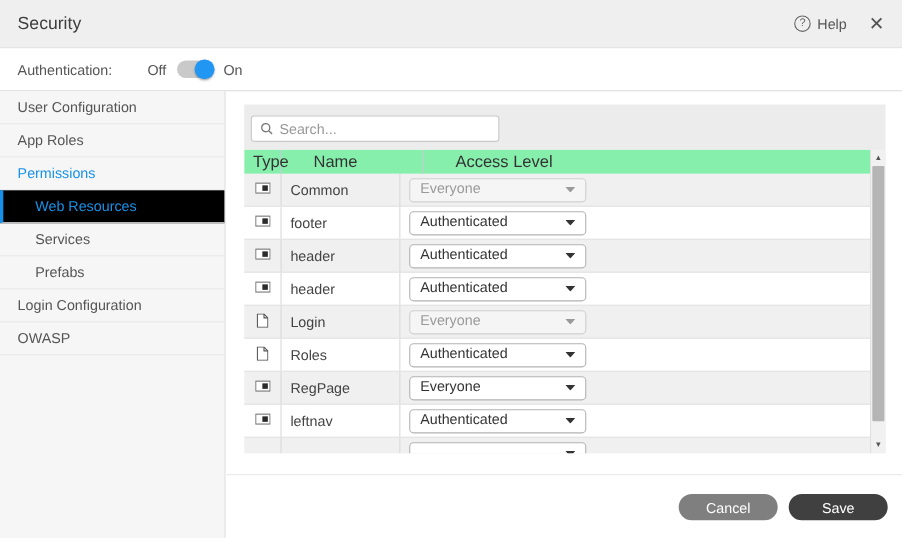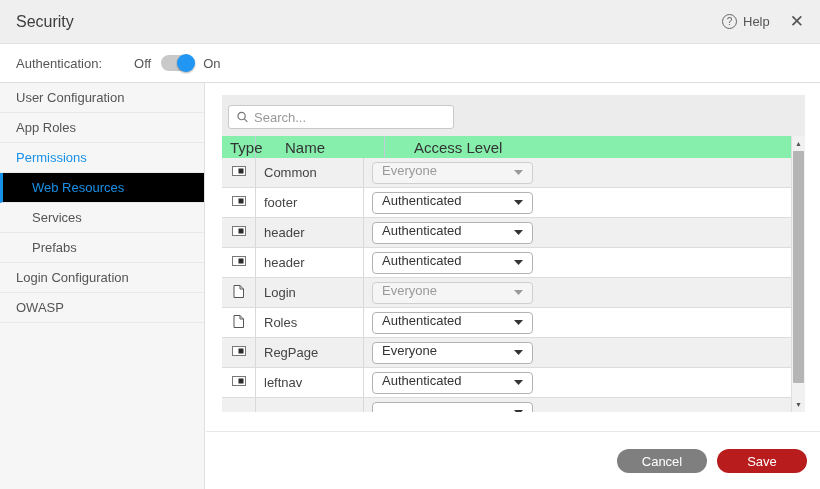--- a/index.html
+++ b/index.html
@@ -71,21 +71,21 @@
   .sb-up { top:1px; } .sb-down { bottom:1px; }
   .sb-thumb { position:absolute; left:1px; top:15px; width:11px; height:232px; background:#b5b5b5;
               border-radius:1px; cursor:pointer; }
 
   
   .footer-divider { position:absolute; left:206px; right:0; top:431px; border-top:1px solid #e8e8e8; }
   .footer-buttons { position:absolute; right:13px; top:449px; display:flex; gap:10px; }
   .btn { width:90px; height:24px; border:none; border-radius:12px; color:#fff; font-size:13px;
          font-family:inherit; cursor:pointer; display:flex; align-items:center; justify-content:center; }
   .btn.cancel { background:#7f7f7f; }
-  .btn.save { background:#b91c1c; }
+  .btn.save { background:#404040; }
 </style>
 </head>
 <body>
 
 <div class="app">
 
   <div class="topbar">
     <span class="title">Security</span>
     <div class="topbar-right">
       <span class="help">

